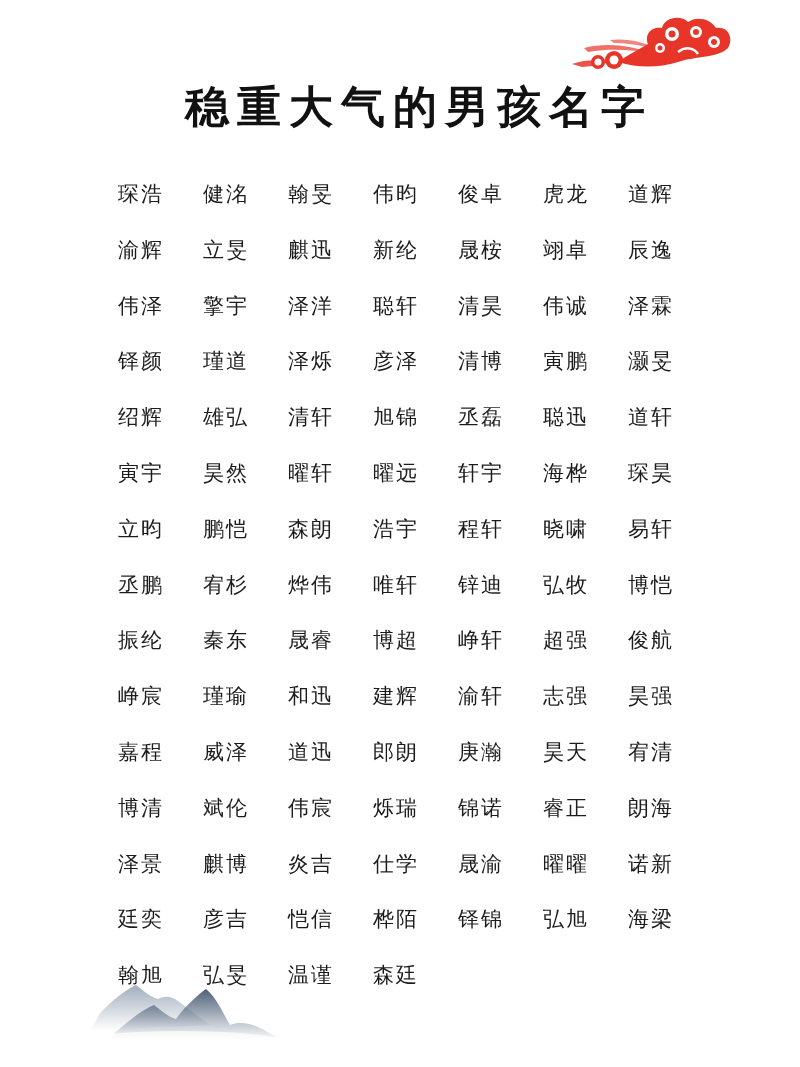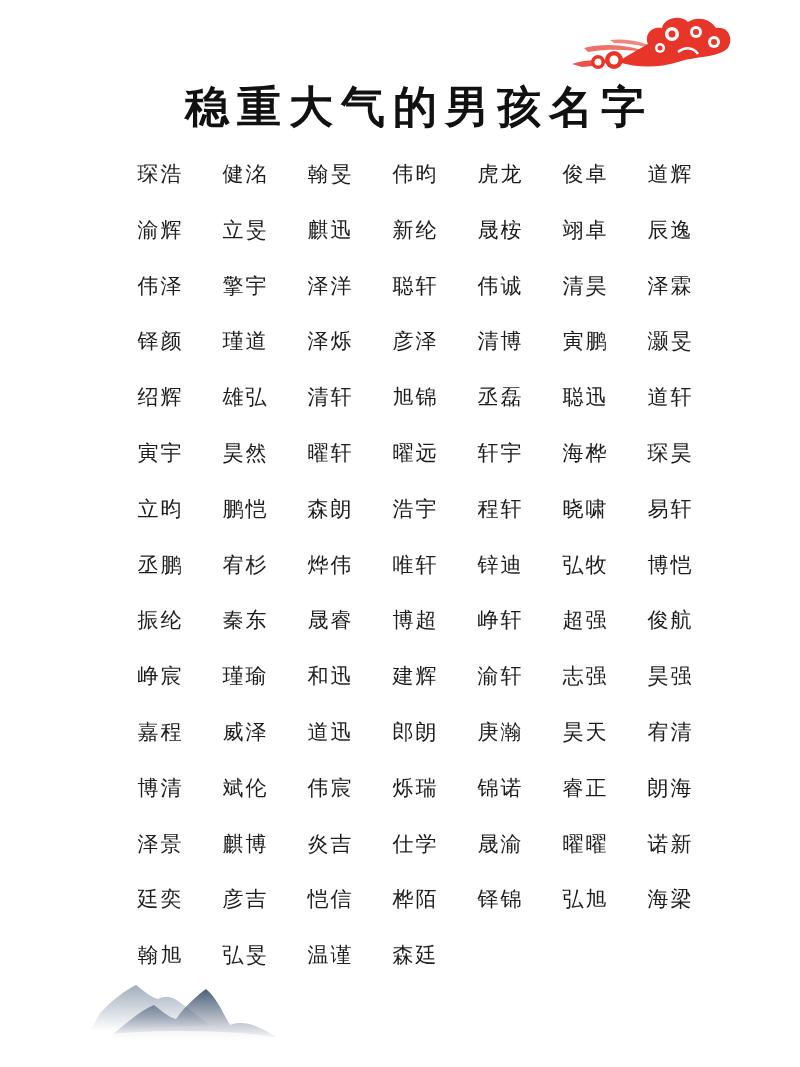--- a/index.html
+++ b/index.html
@@ -29,27 +29,26 @@
       text-align: center;
       font-size: 44px;
       font-weight: bold;
       letter-spacing: 8px;
       color: #111111;
       font-family: "DejaVu Serif", "Liberation Serif", serif;
       margin-left: 19px;
     }
     .names-grid {
       position: absolute;
-      top: 152px;
+      top: 172px;
       left: 118px;
       width: 600px;
       display: grid;
       grid-template-columns: repeat(7, 85px);
       grid-auto-rows: 55.8px;
-      text-align: center;
     }
     .name-cell {
       font-size: 21px;
       line-height: 44px;
       letter-spacing: 2px;
       color: #1c1c1c;
       white-space: nowrap;
       font-family: "DejaVu Serif", "Liberation Serif", serif;
     }
     .mountains {
@@ -89,36 +88,36 @@
   </g>
 </svg>
 
 <h1 class="title">稳重大气的男孩名字</h1>
 
 <div class="names-grid" id="names-grid">
     <div class="name-cell">琛浩</div>
     <div class="name-cell">健洺</div>
     <div class="name-cell">翰旻</div>
     <div class="name-cell">伟昀</div>
+    <div class="name-cell">俊卓</div>
     <div class="name-cell">虎龙</div>
-    <div class="name-cell">俊卓</div>
     <div class="name-cell">道辉</div>
     <div class="name-cell">渝辉</div>
     <div class="name-cell">立旻</div>
     <div class="name-cell">麒迅</div>
     <div class="name-cell">新纶</div>
     <div class="name-cell">晟桉</div>
     <div class="name-cell">翊卓</div>
     <div class="name-cell">辰逸</div>
     <div class="name-cell">伟泽</div>
     <div class="name-cell">擎宇</div>
     <div class="name-cell">泽洋</div>
     <div class="name-cell">聪轩</div>
+    <div class="name-cell">清昊</div>
     <div class="name-cell">伟诚</div>
-    <div class="name-cell">清昊</div>
     <div class="name-cell">泽霖</div>
     <div class="name-cell">铎颜</div>
     <div class="name-cell">瑾道</div>
     <div class="name-cell">泽烁</div>
     <div class="name-cell">彦泽</div>
     <div class="name-cell">清博</div>
     <div class="name-cell">寅鹏</div>
     <div class="name-cell">灏旻</div>
     <div class="name-cell">绍辉</div>
     <div class="name-cell">雄弘</div>

